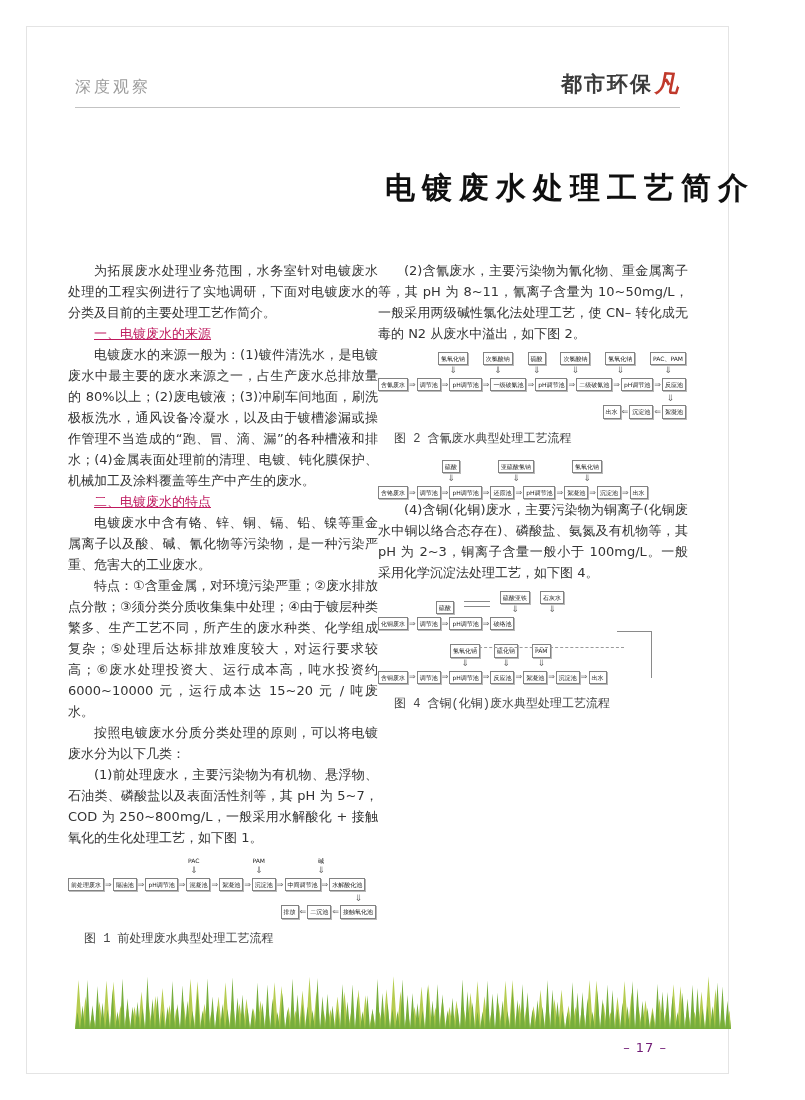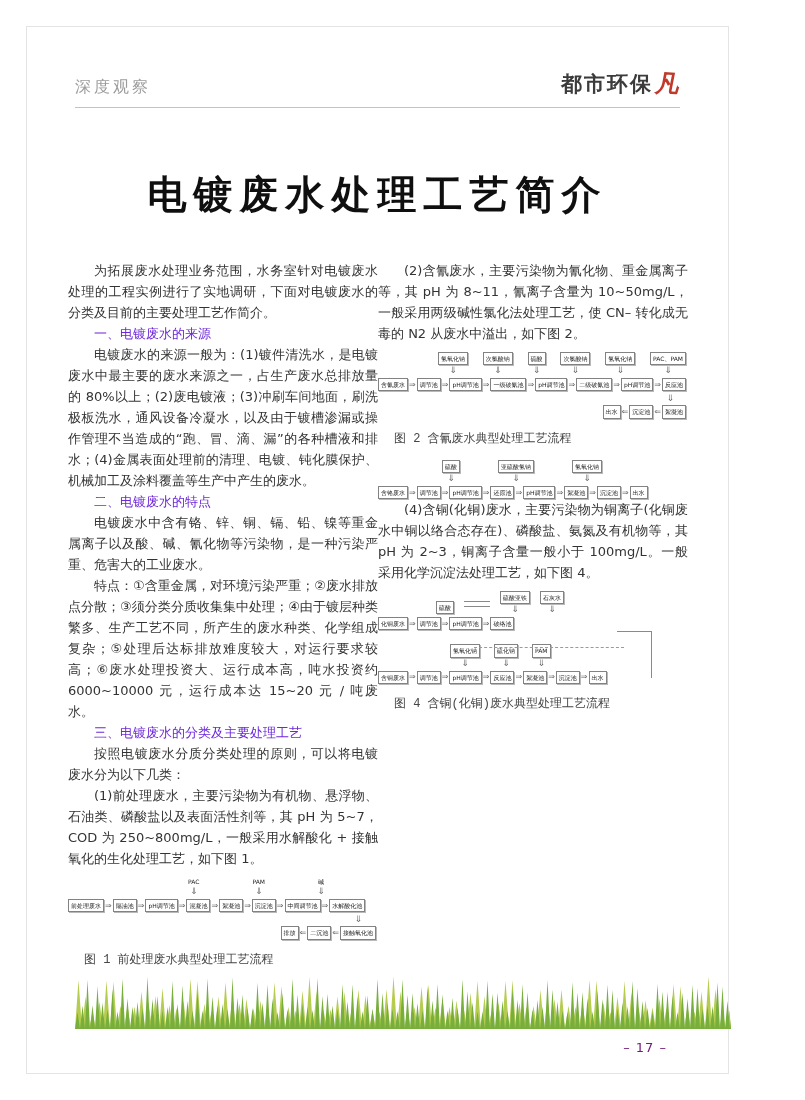--- a/index.html
+++ b/index.html
@@ -15,30 +15,30 @@
     display:flex; justify-content:space-between; align-items:flex-end;
     padding-bottom:9px; border-bottom:1px solid #c3c3c3;
   }
   .section-label { color:#9b9b9b; font-size:16px; letter-spacing:3px; }
   .brand { display:flex; align-items:center; gap:3px; }
   .brand-name { font-size:21px; font-weight:bold; color:#3b3b3b; letter-spacing:2px; }
   .brand-logo { color:#c0392b; font-size:24px; line-height:20px; font-family:"DejaVu Serif", serif; transform:skewX(-8deg) rotate(3deg); font-weight:bold; }
 
   
   .title {
-    position:absolute; top:168px; left:0; right:0; text-align:center;
-    font-size:39px; font-weight:bold; color:#0f0f0f;
+    position:absolute; top:168px; left:0; right:0; text-align:right;
+    font-size:30px; font-weight:bold; color:#0f0f0f;
     font-family:Liberation Sans, sans-serif; letter-spacing:7px;
   }
 
   
   .columns { position:absolute; top:260px; left:68px; width:656px; display:flex; }
   .col { width:310px; font-size:13px; line-height:21px; color:#333; text-align:justify; }
   .col p { margin:0; text-indent:2em; }
-  .col p.sec { color:#6d28d9; }
+  .col p.sec { color:#be185d;text-decoration:underline; }
 
   
   .figure { margin-top:8px; }
   .figcap { font-size:12px; color:#454545; margin:10px 0 10px 16px; text-indent:0 !important;font-family:Liberation Mono, monospace; }
   .flow { position:relative; font-size:6px; line-height:1.2; color:#333; }
   .fb {
     display:inline-block; border:1px solid #828282; background:#fff;
     box-shadow:1px 1px 0 #b9b9b9; padding:2px 2px; white-space:nowrap; color:#222;
   }
   .flabel { display:inline-block; padding:1px 2px; white-space:nowrap; color:#222; }
@@ -85,21 +85,20 @@
 
   <div class="columns">
 
     <div class="col">
       <p>为拓展废水处理业务范围，水务室针对电镀废水处理的工程实例进行了实地调研，下面对电镀废水的分类及目前的主要处理工艺作简介。</p>
       <p class="sec">一、电镀废水的来源</p>
       <p>电镀废水的来源一般为：(1)镀件清洗水，是电镀废水中最主要的废水来源之一，占生产废水总排放量的 80%以上；(2)废电镀液；(3)冲刷车间地面，刷洗极板洗水，通风设备冷凝水，以及由于镀槽渗漏或操作管理不当造成的“跑、冒、滴、漏”的各种槽液和排水；(4)金属表面处理前的清理、电镀、钝化膜保护、机械加工及涂料覆盖等生产中产生的废水。</p>
       <p class="sec">二、电镀废水的特点</p>
       <p>电镀废水中含有铬、锌、铜、镉、铅、镍等重金属离子以及酸、碱、氰化物等污染物，是一种污染严重、危害大的工业废水。</p>
       <p>特点：①含重金属，对环境污染严重；②废水排放点分散；③须分类分质收集集中处理；④由于镀层种类繁多、生产工艺不同，所产生的废水种类、化学组成复杂；⑤处理后达标排放难度较大，对运行要求较高；⑥废水处理投资大、运行成本高，吨水投资约 6000~10000 元，运行成本达 15~20 元 / 吨废水。</p>
-      <p class="sec">三、电镀废水的分类及主要处理工艺</p>
       <p>按照电镀废水分质分类处理的原则，可以将电镀废水分为以下几类：</p>
       <p>(1)前处理废水，主要污染物为有机物、悬浮物、石油类、磷酸盐以及表面活性剂等，其 pH 为 5~7，COD 为 250~800mg/L，一般采用水解酸化 + 接触氧化的生化处理工艺，如下图 1。</p>
 
       <div class="figure">
         <div class="flow">
           <div class="inputs-row f1i">
               <span class="fin">
                 <span class="flabel">PAC</span>
                 <span class="fda">⇓</span>
               </span>

